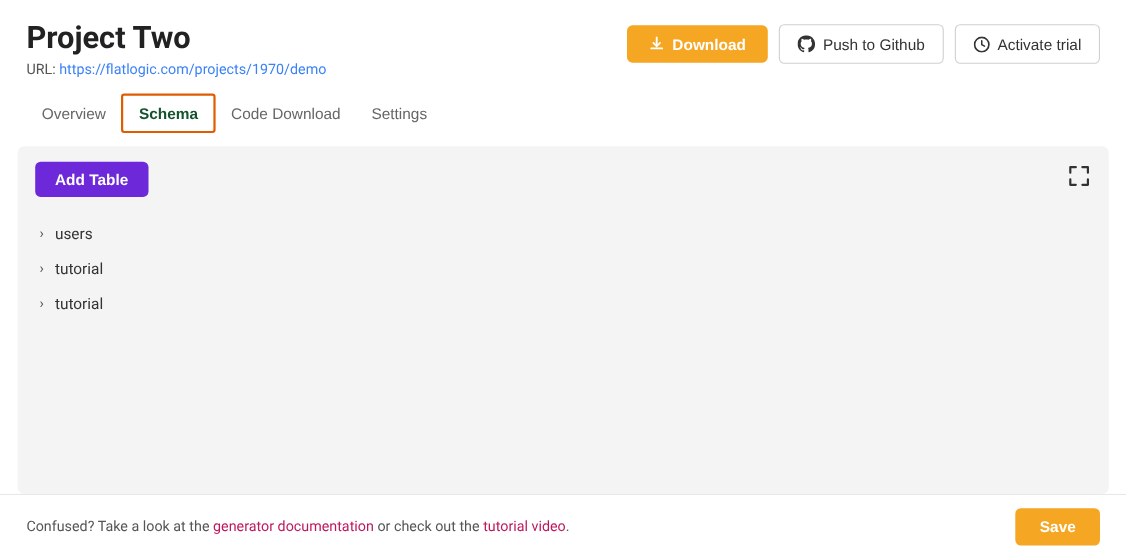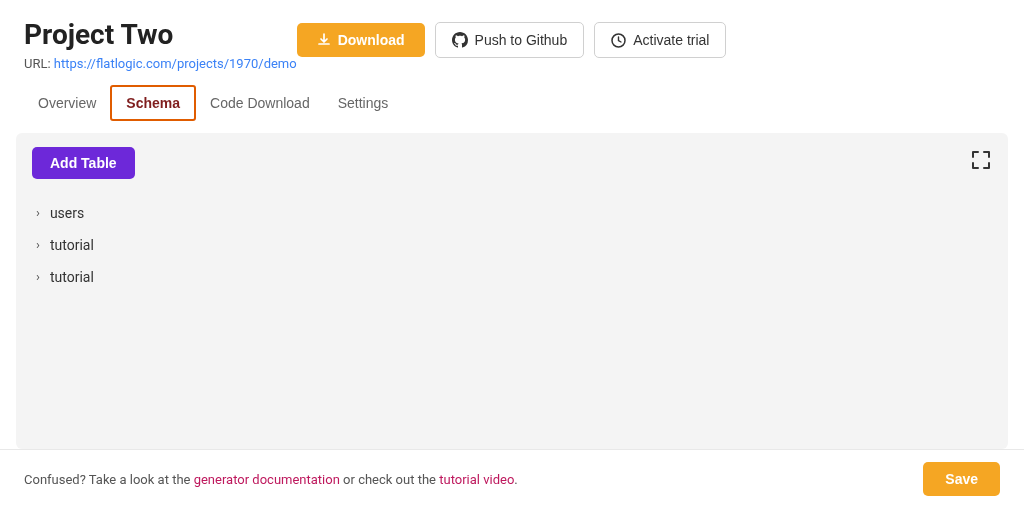--- a/index.html
+++ b/index.html
@@ -13,20 +13,21 @@
       overflow: hidden;
       display: flex;
       flex-direction: column;
     }
 
     
     .header {
       padding: 18px 24px 0 24px;
       display: flex;
       align-items: flex-start;
+      justify-content: space-between;
     }
     .header-left {}
     .project-title {
       font-size: 28px;
       font-weight: 700;
       color: #222;
       line-height: 1.2;
     }
     .project-url {
       font-size: 13px;
@@ -80,21 +81,21 @@
     .tab {
       padding: 8px 14px;
       font-size: 14px;
       color: #666;
       cursor: pointer;
       border: none;
       background: none;
       position: relative;
     }
     .tab.active {
-      color: #7f1d1d;
+      color: #14532d;
       font-weight: 700;
       border: 2px solid #e05c00;
       border-radius: 3px;
       background: #fff;
     }
 
     
     .main {
       margin: 12px 16px 0 16px;
       background: #f4f4f4;

